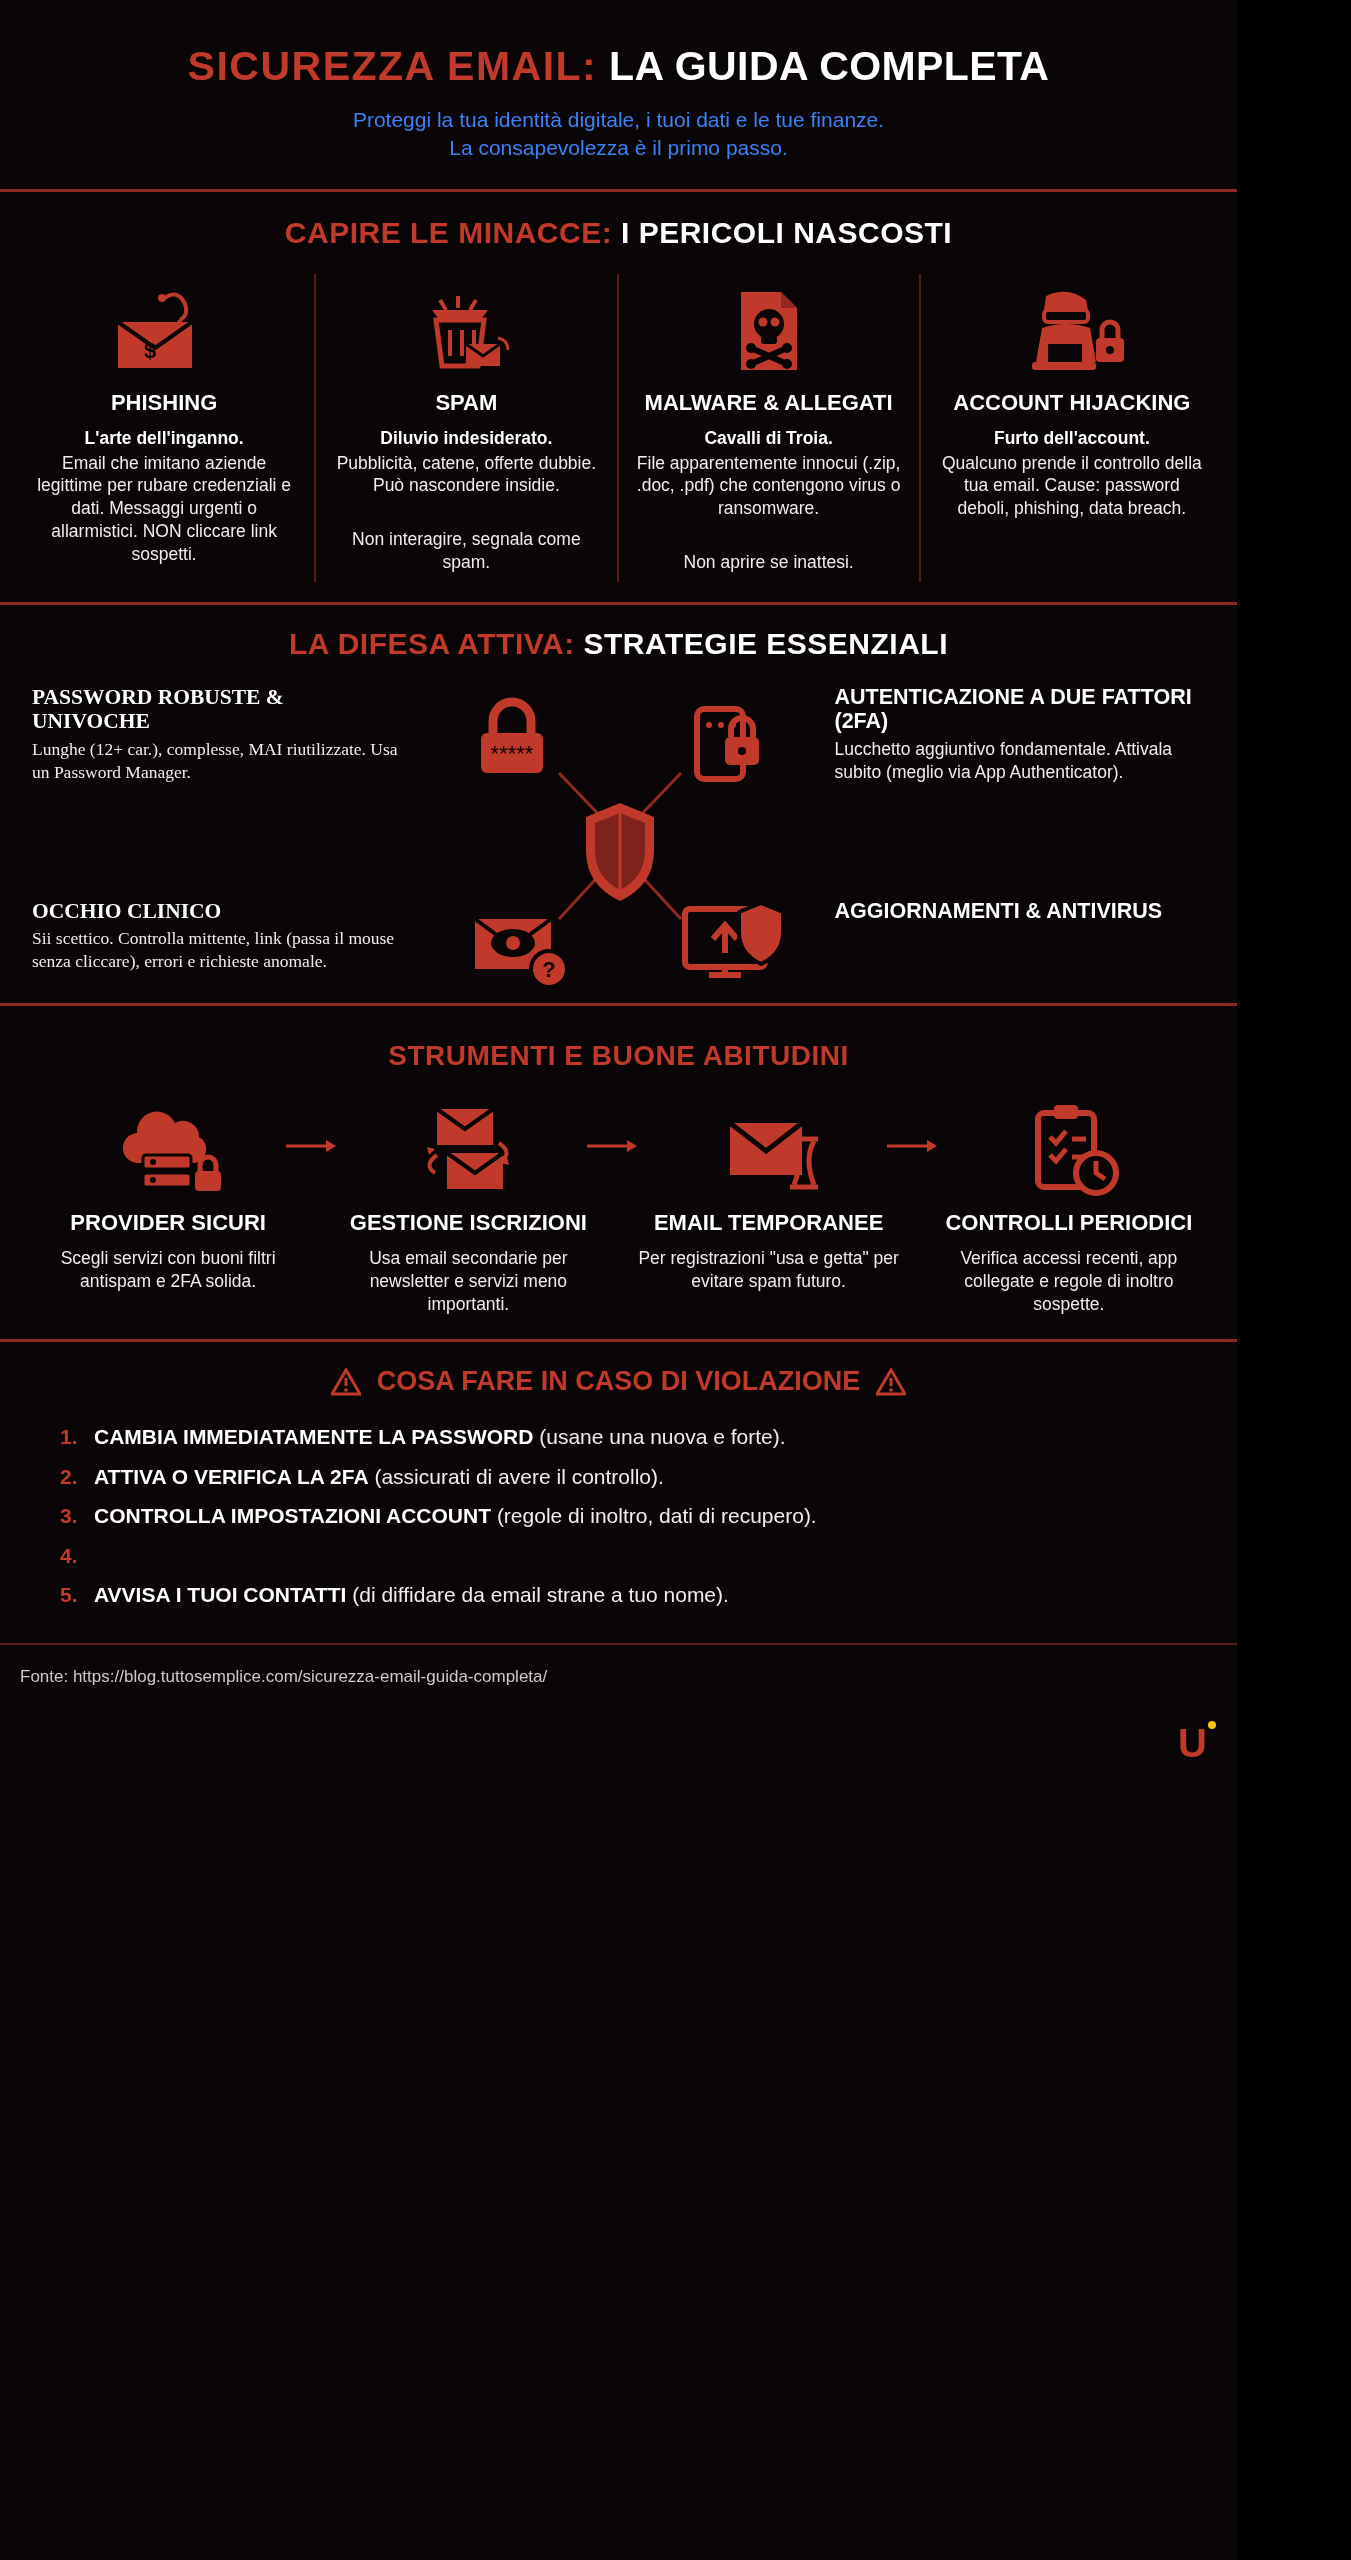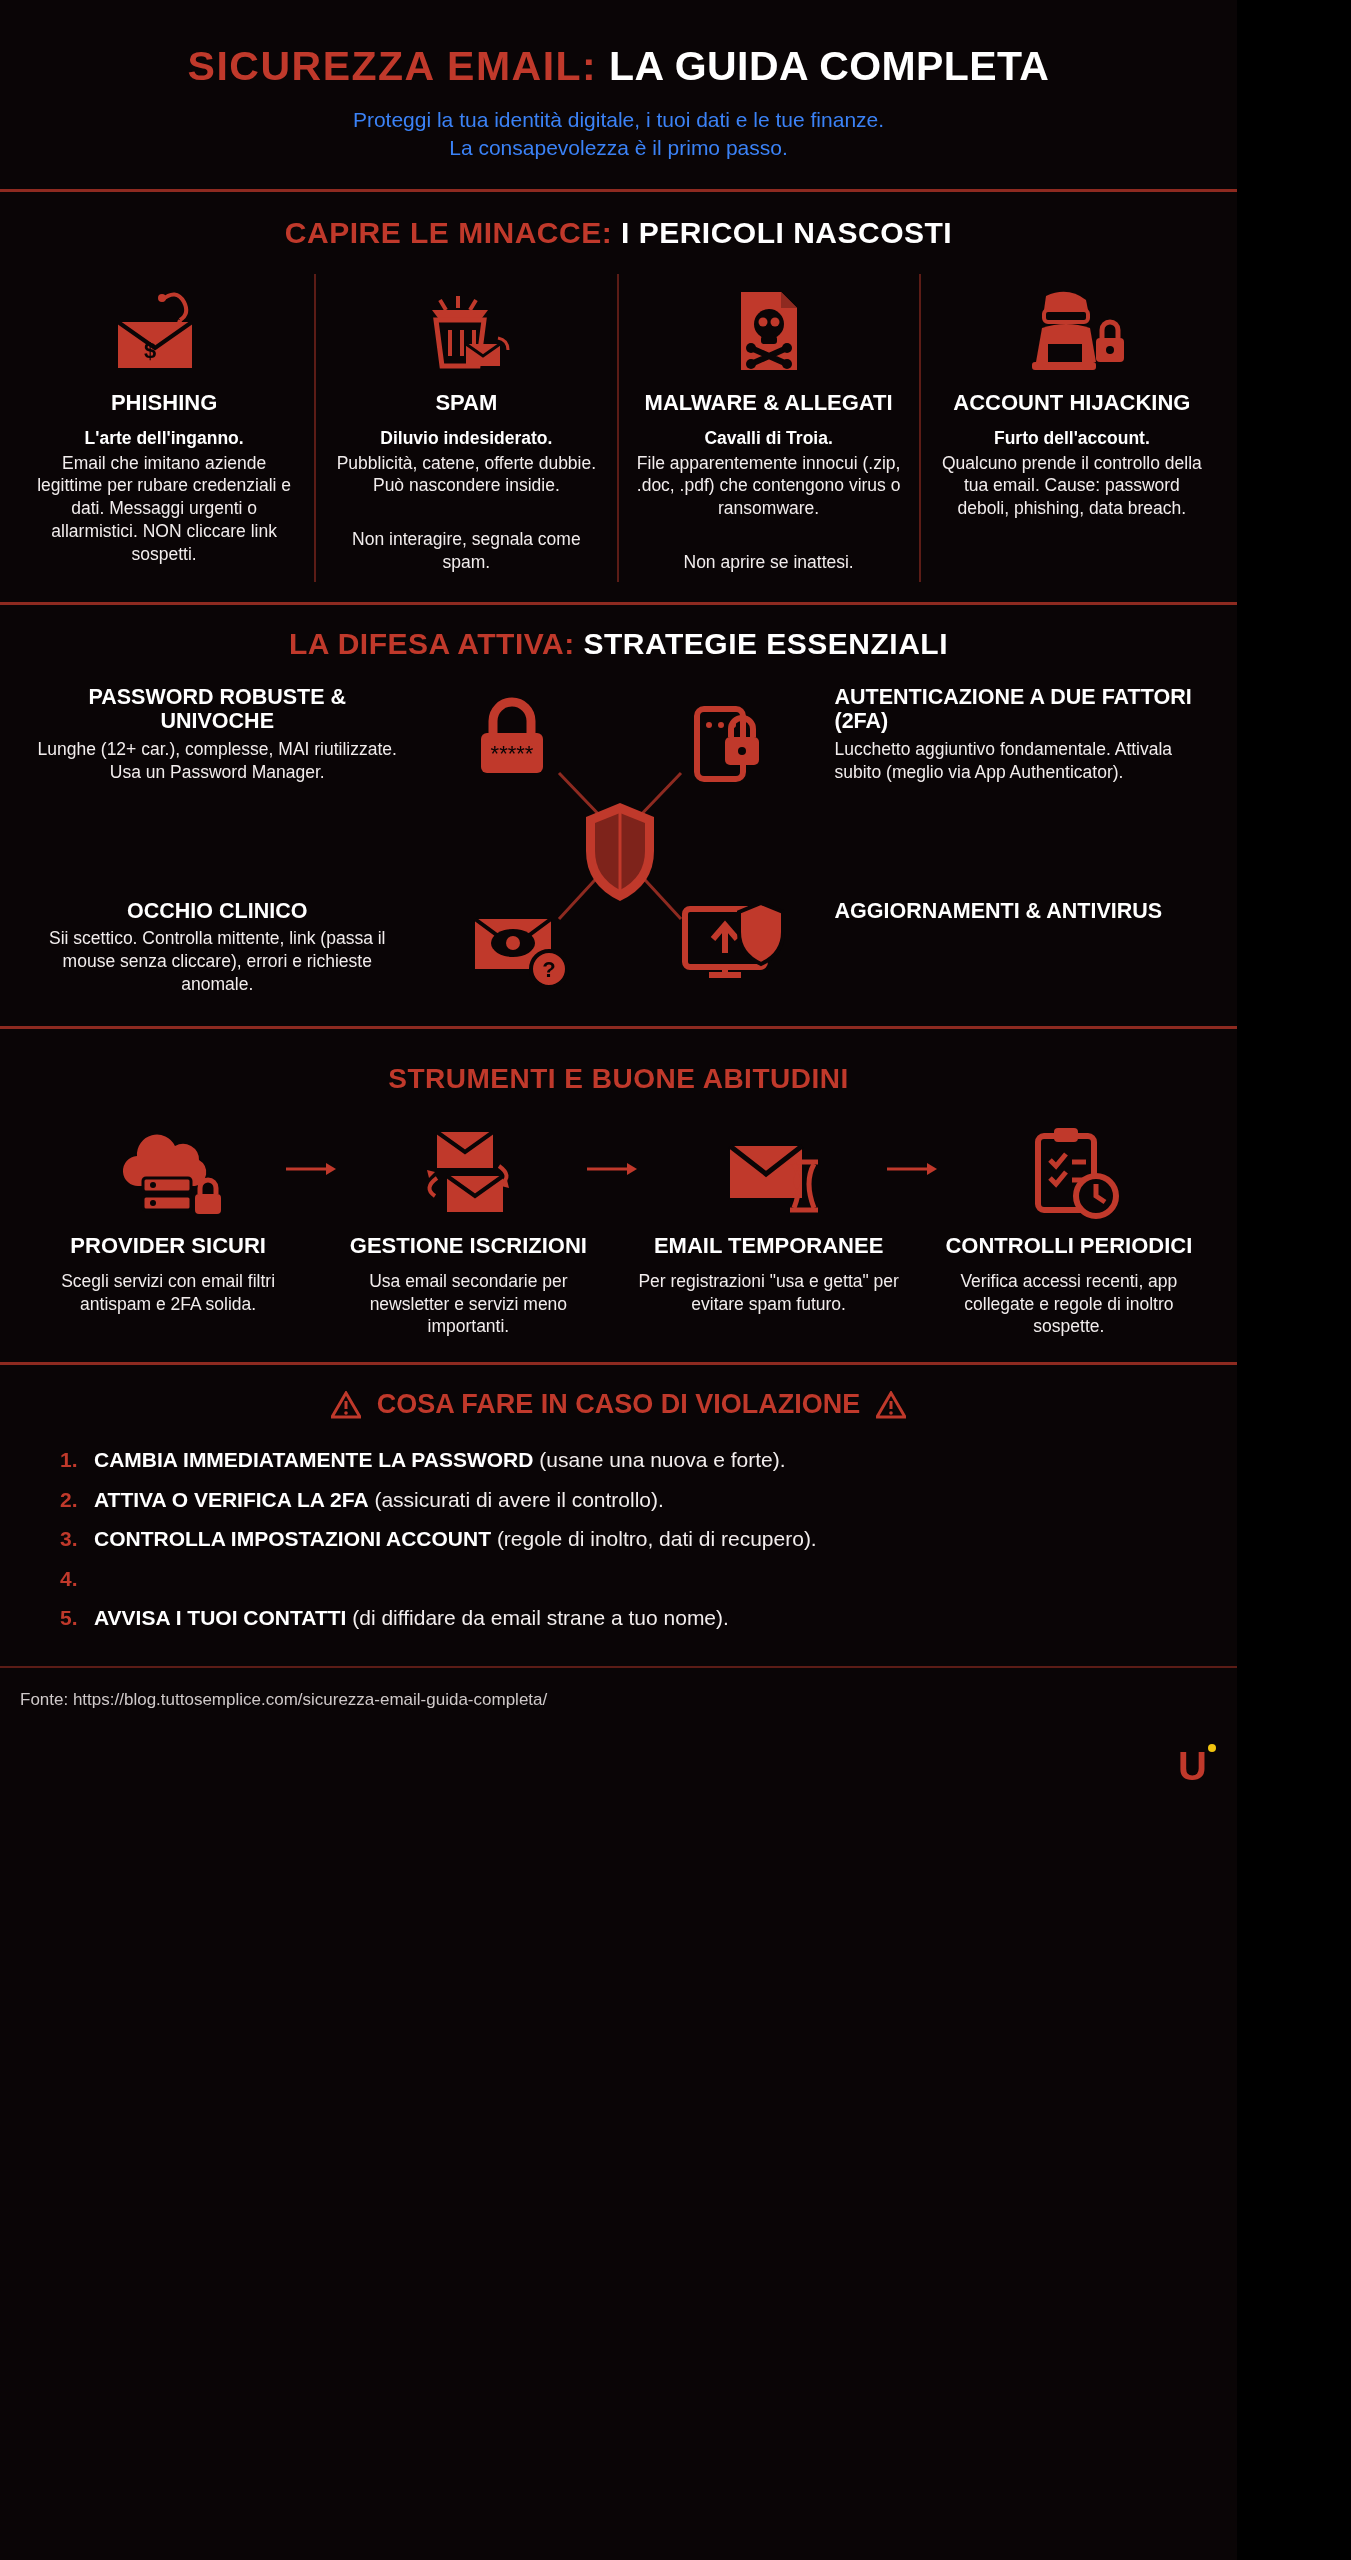--- a/index.html
+++ b/index.html
@@ -103,21 +103,21 @@
   .defense-wrap {
     position: relative;
     padding: 10px 26px 4px 26px;
   }
   .defense-row {
     display: grid;
     grid-template-columns: 1fr 420px 1fr;
     align-items: start;
   }
   .def-card { padding: 4px 6px; }
-  .def-card.left { text-align: center; }
+  .def-card.left { text-align: left; font-family: Liberation Serif, serif; }
   .def-card.right { text-align: left; }
   .def-title {
     font-size: 21.5px;
     font-weight: bold;
     line-height: 1.15;
   }
   .def-text {
     font-size: 17.5px;
     line-height: 1.3;
     margin-top: 4px;
@@ -431,21 +431,21 @@
             <path d="M34 34 a20 20 0 0 1 38 -10 a16 16 0 0 1 24 14 a14 14 0 0 1 -4 26 h-56 a15 15 0 0 1 -2 -30 z" fill="#c0392b"></path>
             <rect x="40" y="56" width="48" height="14" rx="3" fill="#c0392b" stroke="#0a0506" stroke-width="3"></rect>
             <rect x="40" y="74" width="48" height="14" rx="3" fill="#c0392b" stroke="#0a0506" stroke-width="3"></rect>
             <circle cx="50" cy="63" r="3" fill="#0a0506"></circle>
             <circle cx="50" cy="81" r="3" fill="#0a0506"></circle>
             <rect x="92" y="72" width="26" height="20" rx="4" fill="#c0392b"></rect>
             <path d="M97 72 v-6 a8 8 0 0 1 16 0 v6" fill="none" stroke="#c0392b" stroke-width="5"></path>
           </svg>
         </div>
         <div class="tool-name">PROVIDER SICURI</div>
-        <div class="tool-text">Scegli servizi con email filtri antispam e 2FA solida.</div>
+        <div class="tool-text">Scegli servizi con buoni filtri antispam e 2FA solida.</div>
         <svg class="tool-arrow" viewBox="0 0 56 16">
           <path d="M2 8 h42" stroke="#c0392b" stroke-width="3"></path>
           <path d="M42 2 l10 6 l-10 6 z" fill="#c0392b"></path>
         </svg>
       </div>
 
       <div class="tool-col">
         <div class="tool-icon">
           <svg width="130" height="100" viewBox="0 0 130 100">
             <path d="M34 10 h56 v36 h-56 z" fill="#c0392b"></path>

